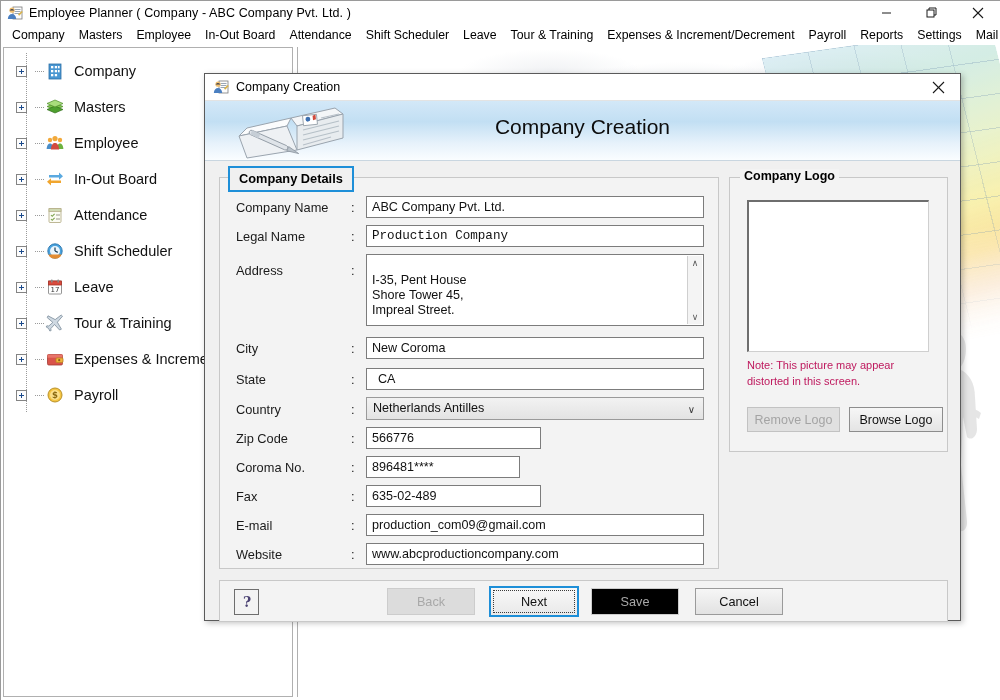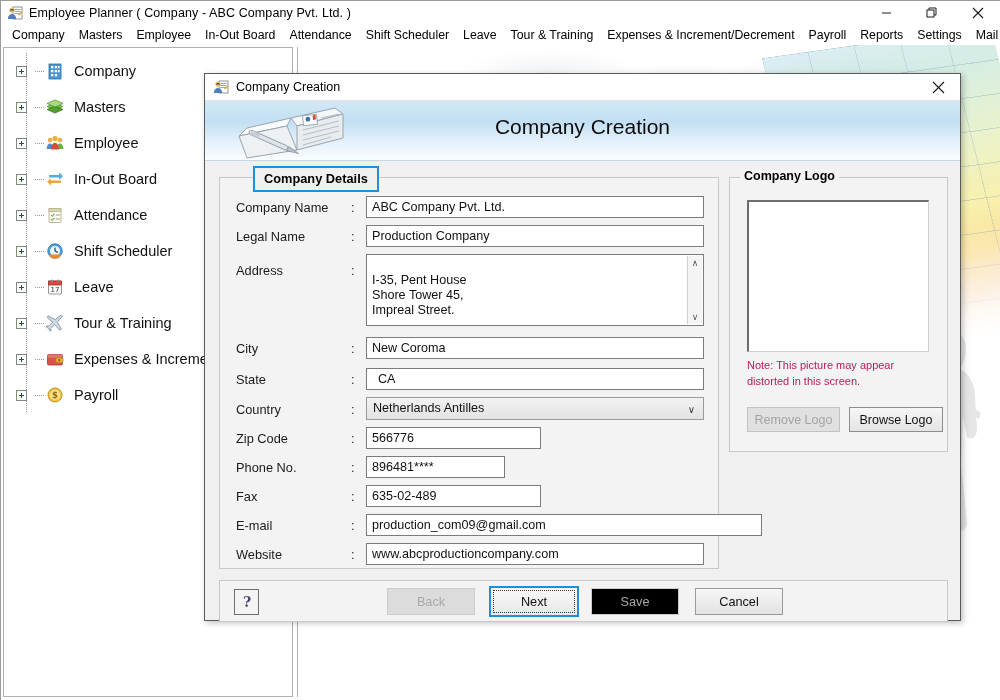--- a/index.html
+++ b/index.html
@@ -214,21 +214,20 @@
   }
 
   #fs-details { left: 14px; top: 15px; width: 500px; height: 392px; }
   #tab-company-details {
     position: absolute; left: 8px; top: -12px;
     background: #f0f0f0;
     border: 2px solid #1e8fd8;
     padding: 3px 9px 4px 9px;
     font-size: 12.8px; font-weight: bold; color: #000;
     z-index: 3;
-    margin-left: 25px;
   }
 
   #fs-logo { left: 524px; top: 15px; width: 219px; height: 275px; }
   .flabel { position: absolute; font-size: 12.8px; color: #1a1a1a; white-space: nowrap; }
   .fcolon { position: absolute; left: 131px; font-size: 12.8px; color: #1a1a1a; }
 
   .inp {
     position: absolute;
     background: #ffffff;
     border: 1px solid #7c7c7c;
@@ -633,21 +632,21 @@
 
       <div class="fset" id="fs-details">
         <div id="tab-company-details">Company Details</div>
 
         <div class="flabel" style="left:16px; top:22px;">Company Name</div>
         <div class="fcolon" style="top:22px;">:</div>
         <div class="inp" style="left:146px; top:18px; width:338px;">ABC Company Pvt. Ltd.</div>
 
         <div class="flabel" style="left:16px; top:51px;">Legal Name</div>
         <div class="fcolon" style="top:51px;">:</div>
-        <div class="inp" style="left:146px; top:47px; width:338px;">Production Company</div>
+        <div class="inp" style="left:146px; top:47px; width:338px;font-family:Liberation Mono, monospace;">Production Company</div>
 
         <div class="flabel" style="left:16px; top:85px;">Address</div>
         <div class="fcolon" style="top:85px;">:</div>
         <div class="ta" style="left:146px; top:76px; width:338px; height:72px;">
           <span>I-35, Pent House
 Shore Tower 45,
 Impreal Street.</span>
           <div class="ta-scroll">
             <div class="ta-arrow" style="top:0">∧</div>
             <div class="ta-arrow" style="bottom:0">∨</div>
@@ -666,31 +665,31 @@
         <div class="fcolon" style="top:224px;">:</div>
         <div class="sel" style="left:146px; top:219px; width:338px;">
           <span>Netherlands Antilles</span>
           <span class="sel-arrow">∨</span>
         </div>
 
         <div class="flabel" style="left:16px; top:253px;">Zip Code</div>
         <div class="fcolon" style="top:253px;">:</div>
         <div class="inp" style="left:146px; top:249px; width:175px;">566776</div>
 
-        <div class="flabel" style="left:16px; top:282px;">Phone No.</div>
+        <div class="flabel" style="left:16px; top:282px;">Coroma No.</div>
         <div class="fcolon" style="top:282px;">:</div>
-        <div class="inp" style="left:146px; top:278px; width:139px;">896481****</div>
+        <div class="inp" style="left:146px; top:278px; width:154px;">896481****</div>
 
         <div class="flabel" style="left:16px; top:311px;">Fax</div>
         <div class="fcolon" style="top:311px;">:</div>
         <div class="inp" style="left:146px; top:307px; width:175px;">635-02-489</div>
 
         <div class="flabel" style="left:16px; top:340px;">E-mail</div>
         <div class="fcolon" style="top:340px;">:</div>
-        <div class="inp" style="left:146px; top:336px; width:396px;">production_com09@gmail.com</div>
+        <div class="inp" style="left:146px; top:336px; width:338px;">production_com09@gmail.com</div>
 
         <div class="flabel" style="left:16px; top:369px;">Website</div>
         <div class="fcolon" style="top:369px;">:</div>
         <div class="inp" style="left:146px; top:365px; width:338px;">www.abcproductioncompany.com</div>
       </div>
 
       <div class="fset" id="fs-logo">
         <div class="fset-legend">Company Logo</div>
         <div id="logo-box"></div>
         <div id="logo-note">Note: This picture may appear distorted in this screen.</div>

